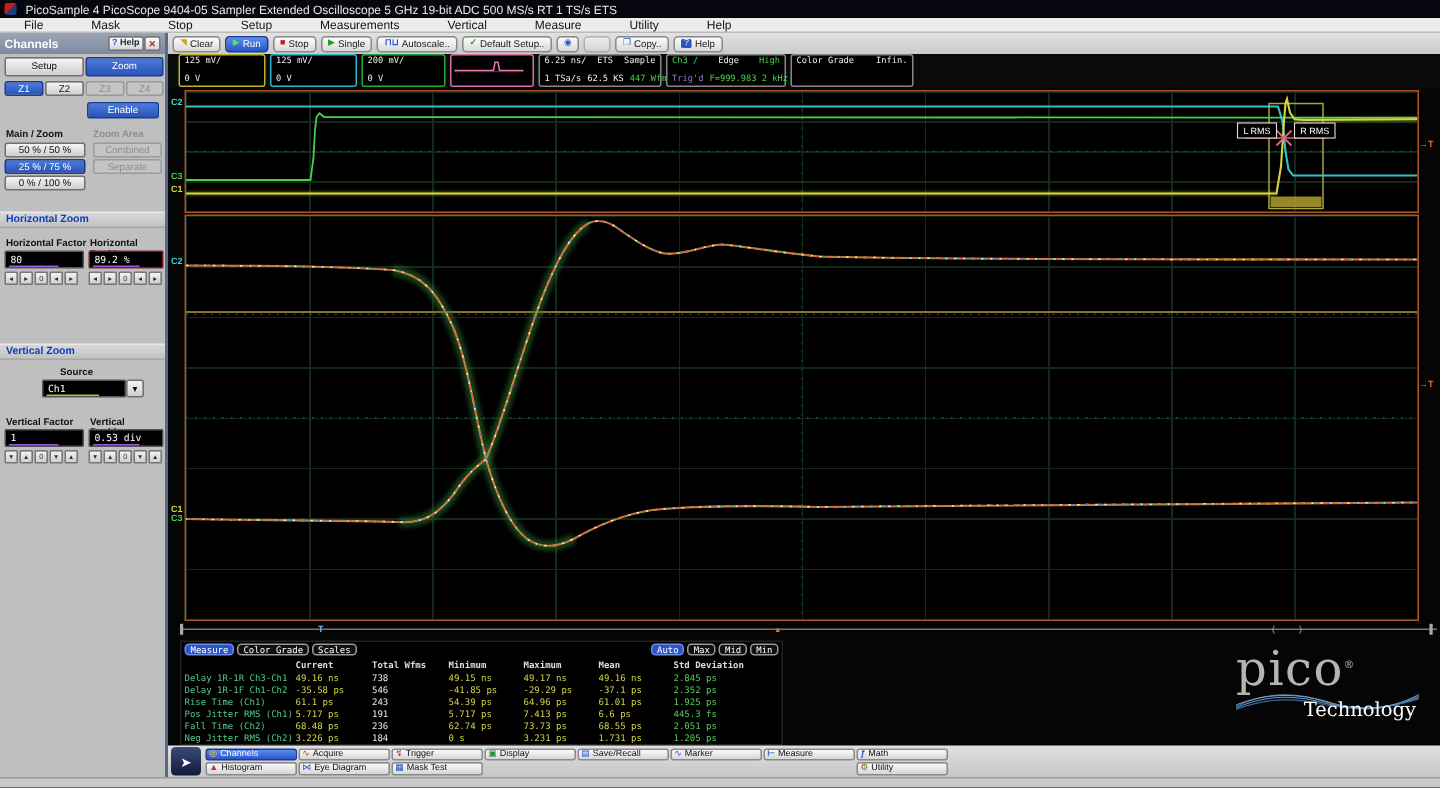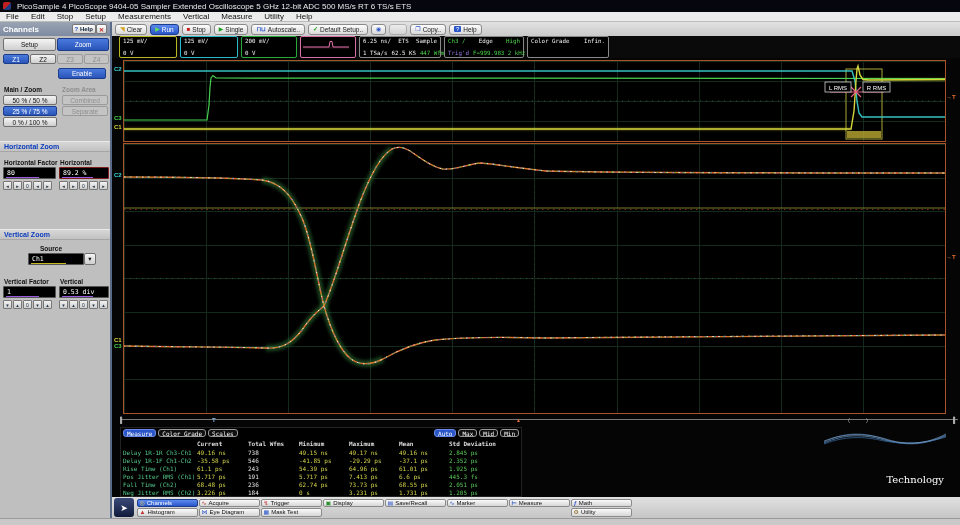--- a/index.html
+++ b/index.html
@@ -3,21 +3,21 @@
 <meta charset="utf-8">
 <style>
   *{box-sizing:border-box;margin:0;padding:0}
   html,body{width:960px;height:525px;overflow:hidden;background:#000;font-family:"Liberation Sans",sans-serif}
   
   .titlebar{position:absolute;left:0;top:0;width:960px;height:12px;background:#06060f;color:#e8e8e8;
             font-size:8px;display:flex;align-items:center;gap:6px;padding-left:3px;white-space:nowrap}
   .appicon{width:8px;height:8px;background:linear-gradient(135deg,#c02020 50%,#203a80 50%);border-radius:2px;flex:0 0 auto}
   .menubar{position:absolute;left:0;top:12px;width:960px;height:10px;background:#ececec;border-bottom:1px solid #bbb;
            display:flex;align-items:center;font-size:8px;color:#111}
-  .menubar span{padding:0 6px;cursor:default}
+  .menubar span{padding:0 16px;cursor:default}
   
   .sidebar{position:absolute;left:0;top:22px;width:112px;height:496px;background:#bfbfbf;border-right:2px solid #5a6a8a;font-size:6.5px}
   .sb-head{position:absolute;left:0;top:0;width:100%;height:14px;background:linear-gradient(#9aa4b4,#7e8aa0);
            color:#fff;font-weight:bold;font-size:8px;display:flex;align-items:center;padding:0 3px}
   .sb-head .ttl{flex:1}
   .mini-btn{background:linear-gradient(#fefefe,#d5d5d5);border:1px solid #777;border-radius:2px;height:10px;
             display:inline-flex;align-items:center;justify-content:center;font-size:6px;padding:0 2px;color:#123}
   .sb-btn{position:absolute;background:linear-gradient(#f4f4f4,#cfcfcf);border:1px solid #707070;border-radius:2px;
           display:flex;align-items:center;justify-content:center;color:#111;font-size:6.5px}
   .sb-btn.sel{background:linear-gradient(#4a79dd,#2a55b8);color:#fff;border-color:#1c3c8c}
@@ -69,44 +69,44 @@
   .mtabs .gap{flex:1}
   .mhead{position:absolute;top:12px;left:0;width:100%;font-size:6px;color:#ddd;font-weight:bold}
   .mrow{position:absolute;left:0;width:100%;font-size:6px;height:8px}
   .mc{position:absolute;white-space:nowrap}
   .c-name{color:#55c98a}.c-cur{color:#d3d34a}.c-tot{color:#e8e8e8}.c-min{color:#d3d34a}
   .c-max{color:#d3d34a}.c-mean{color:#d3d34a}.c-std{color:#57c957}
   
   .logo{position:absolute;right:14px;top:372px;width:122px;height:58px;color:#b4b4b4;font-family:"DejaVu Serif",serif}
   .logo .pico{font-size:32px;line-height:26px;letter-spacing:1px}
   .logo .reg{font-size:7px;vertical-align:super}
-  .logo .tech{position:absolute;right:2px;top:44px;color:#fff;font-size:10px}
+  .logo .tech{position:absolute;right:2px;top:36px;color:#fff;font-size:13px}
   
   .bottombar{position:absolute;left:0;top:475px;width:100%;height:21px;background:linear-gradient(#e0e0e0,#c6c6c6);
              display:flex;align-items:center;gap:2px;padding:0 2px}
   .grab{width:20px;height:19px;background:linear-gradient(#3a4a7a,#101a3a);border-radius:3px;color:#fff;
         display:flex;align-items:center;justify-content:center;font-size:9px}
   .bgrid{display:grid;grid-template-columns:repeat(8,62px);grid-auto-rows:9.5px;gap:0}
   .bb-btn{margin:0.5px;background:linear-gradient(#fafafa,#d6d6d6);border:1px solid #8a8a8a;border-radius:2px;
           font-size:6px;color:#111;display:flex;align-items:center;gap:2px;padding:0 2px;white-space:nowrap;overflow:hidden}
   .bb-btn.sel{background:linear-gradient(#5c8bee,#2a55c8);color:#fff;border-color:#1c3c8c}
   .bb-btn .ic{font-size:6px;line-height:1}
   .taskbar{position:absolute;left:0;top:518px;width:960px;height:7px;background:#c9c9c9;border-top:1px solid #9a9a9a}
 </style>
 </head>
 <body>
 
 <div class="titlebar">
   <span class="appicon"></span>
-  <span>PicoSample 4    PicoScope 9404-05    Sampler Extended Oscilloscope    5 GHz    12-bit ADC    500 MS/s RT    6 TS/s ETS</span>
+  <span>PicoSample 4    PicoScope 9404-05    Sampler Extended Oscilloscope    5 GHz    19-bit ADC    500 MS/s RT    1 TS/s ETS</span>
 </div>
 
 <div class="menubar">
   <span>File</span>
-  <span>Edit</span>
+  <span>Mask</span>
   <span>Stop</span>
   <span>Setup</span>
   <span>Measurements</span>
   <span>Vertical</span>
   <span>Measure</span>
   <span>Utility</span>
   <span>Help</span>
 </div>
 
 <div class="sidebar">
@@ -455,20 +455,21 @@
           <span class="mc c-cur" style="left:76px">3.226 ps</span>
           <span class="mc c-tot" style="left:127px">184</span>
           <span class="mc c-min" style="left:178px">0 s</span>
           <span class="mc c-max" style="left:228px">3.231 ps</span>
           <span class="mc c-mean" style="left:278px">1.731 ps</span>
           <span class="mc c-std" style="left:328px">1.205 ps</span>
       </div>
     </div>
 
     <div class="logo">
+      <div class="pico"><span>pico</span><span class="reg">®</span></div>
       <svg width="122" height="16" viewBox="0 0 122 16">
         <path d="M0,12 C20,2 40,2 60,9 C80,16 100,16 122,5" stroke="#4a7ab0" stroke-width="0.7" fill="none"></path>
         <path d="M0,13 C20,4 40,4 60,10 C80,15 100,15 122,6" stroke="#6a9ac8" stroke-width="0.7" fill="none"></path>
         <path d="M0,14 C20,6 40,6 60,11 C80,14.5 100,14 122,7" stroke="#3a6aa0" stroke-width="0.7" fill="none"></path>
         <path d="M0,11 C20,3 40,3 60,8.5 C80,15 100,15.5 122,4" stroke="#88b0d8" stroke-width="0.6" fill="none"></path>
       </svg>
       <div class="tech">Technology</div>
     </div>
   </div>
 

